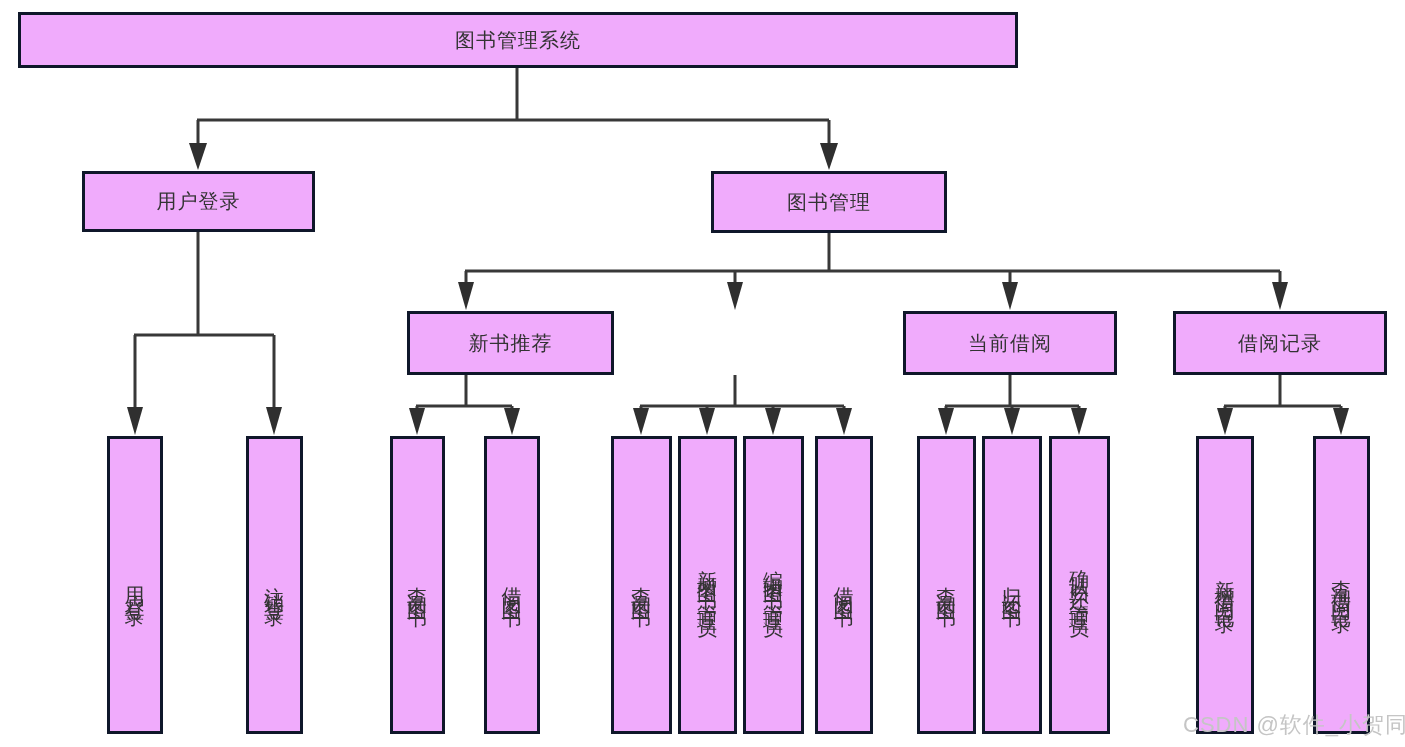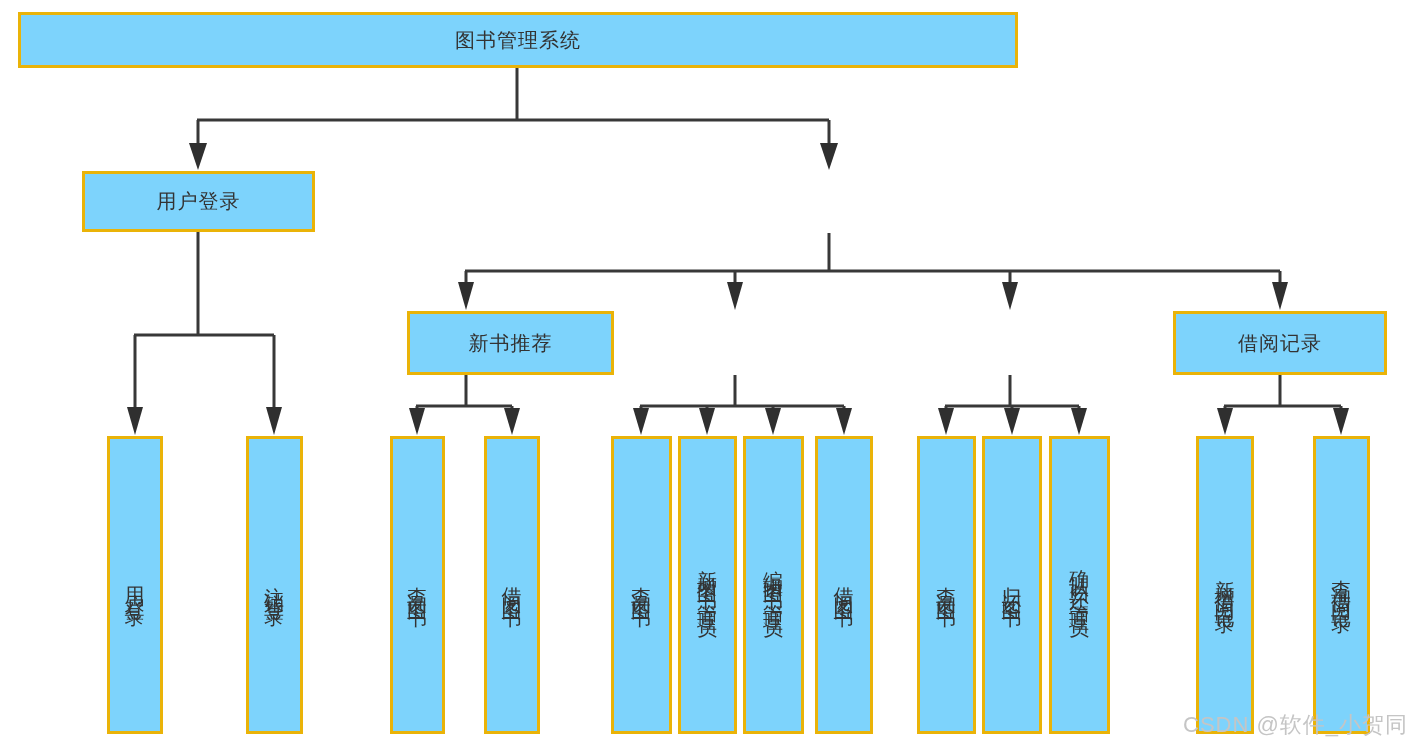--- a/index.html
+++ b/index.html
@@ -17,22 +17,22 @@
   }
   .connectors {
     position: absolute;
     left: 0;
     top: 0;
     z-index: 1;
   }
   .node {
     position: absolute;
     box-sizing: border-box;
-    border: 3px solid #eab308;
-    background: #7dd3fc;
+    border: 3px solid #0f172a;
+    background: #f0abfc;
     display: flex;
     align-items: center;
     justify-content: center;
     z-index: 2;
     color: #333333;
   }
   .node .lbl-h {
     font-size: 20px;
     letter-spacing: 1px;
     white-space: nowrap;
@@ -109,23 +109,29 @@
     </g>
   </svg>
 
   <div class="node" style="left:18px; top:12px; width:1000px; height:56px;">
     <span class="lbl-h">图书管理系统</span>
   </div>
 
   <div class="node" style="left:82px; top:171px; width:233px; height:61px;">
     <span class="lbl-h">用户登录</span>
   </div>
+  <div class="node" style="left:711px; top:171px; width:236px; height:62px;">
+    <span class="lbl-h">图书管理</span>
+  </div>
 
   <div class="node" style="left:363px; top:311px; width:207px; height:64px;margin-left:44px;">
     <span class="lbl-h">新书推荐</span>
+  </div>
+  <div class="node" style="left:903px; top:311px; width:214px; height:64px;">
+    <span class="lbl-h">当前借阅</span>
   </div>
   <div class="node" style="left:1173px; top:311px; width:214px; height:64px;">
     <span class="lbl-h">借阅记录</span>
   </div>
 
   <div class="node" style="left:107px; top:436px; width:56px; height:298px;">
     <span class="lbl-v">用户登录</span>
   </div>
   <div class="node" style="left:246px; top:436px; width:57px; height:298px;">
     <span class="lbl-v">注销登录</span>

